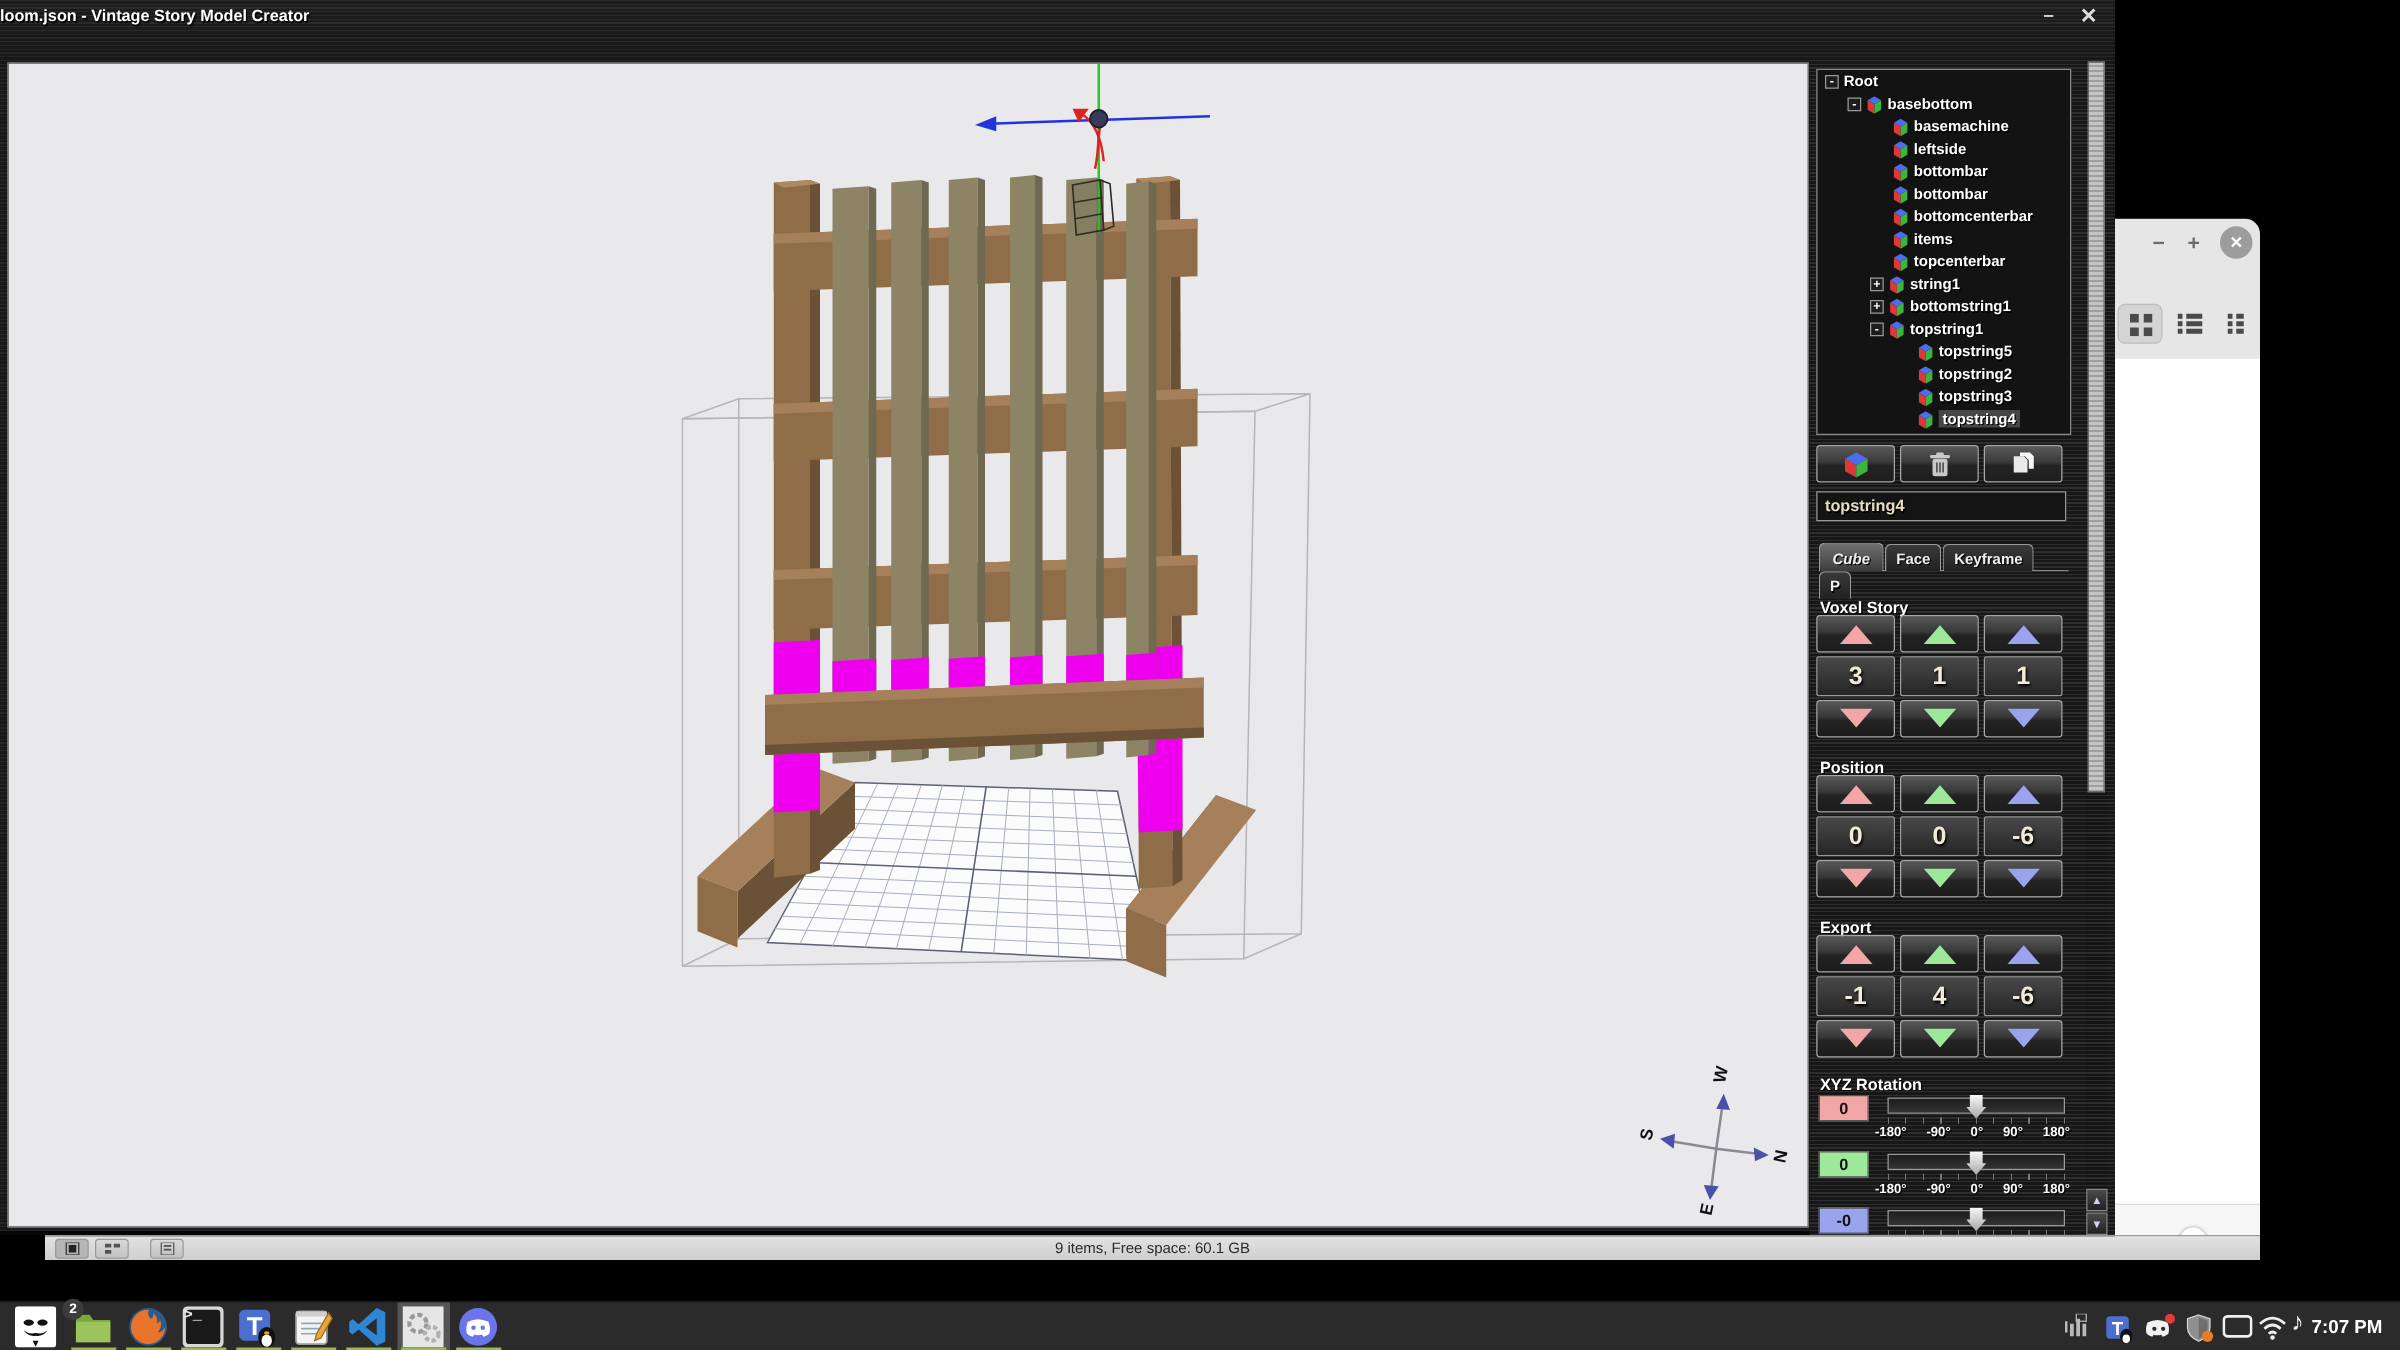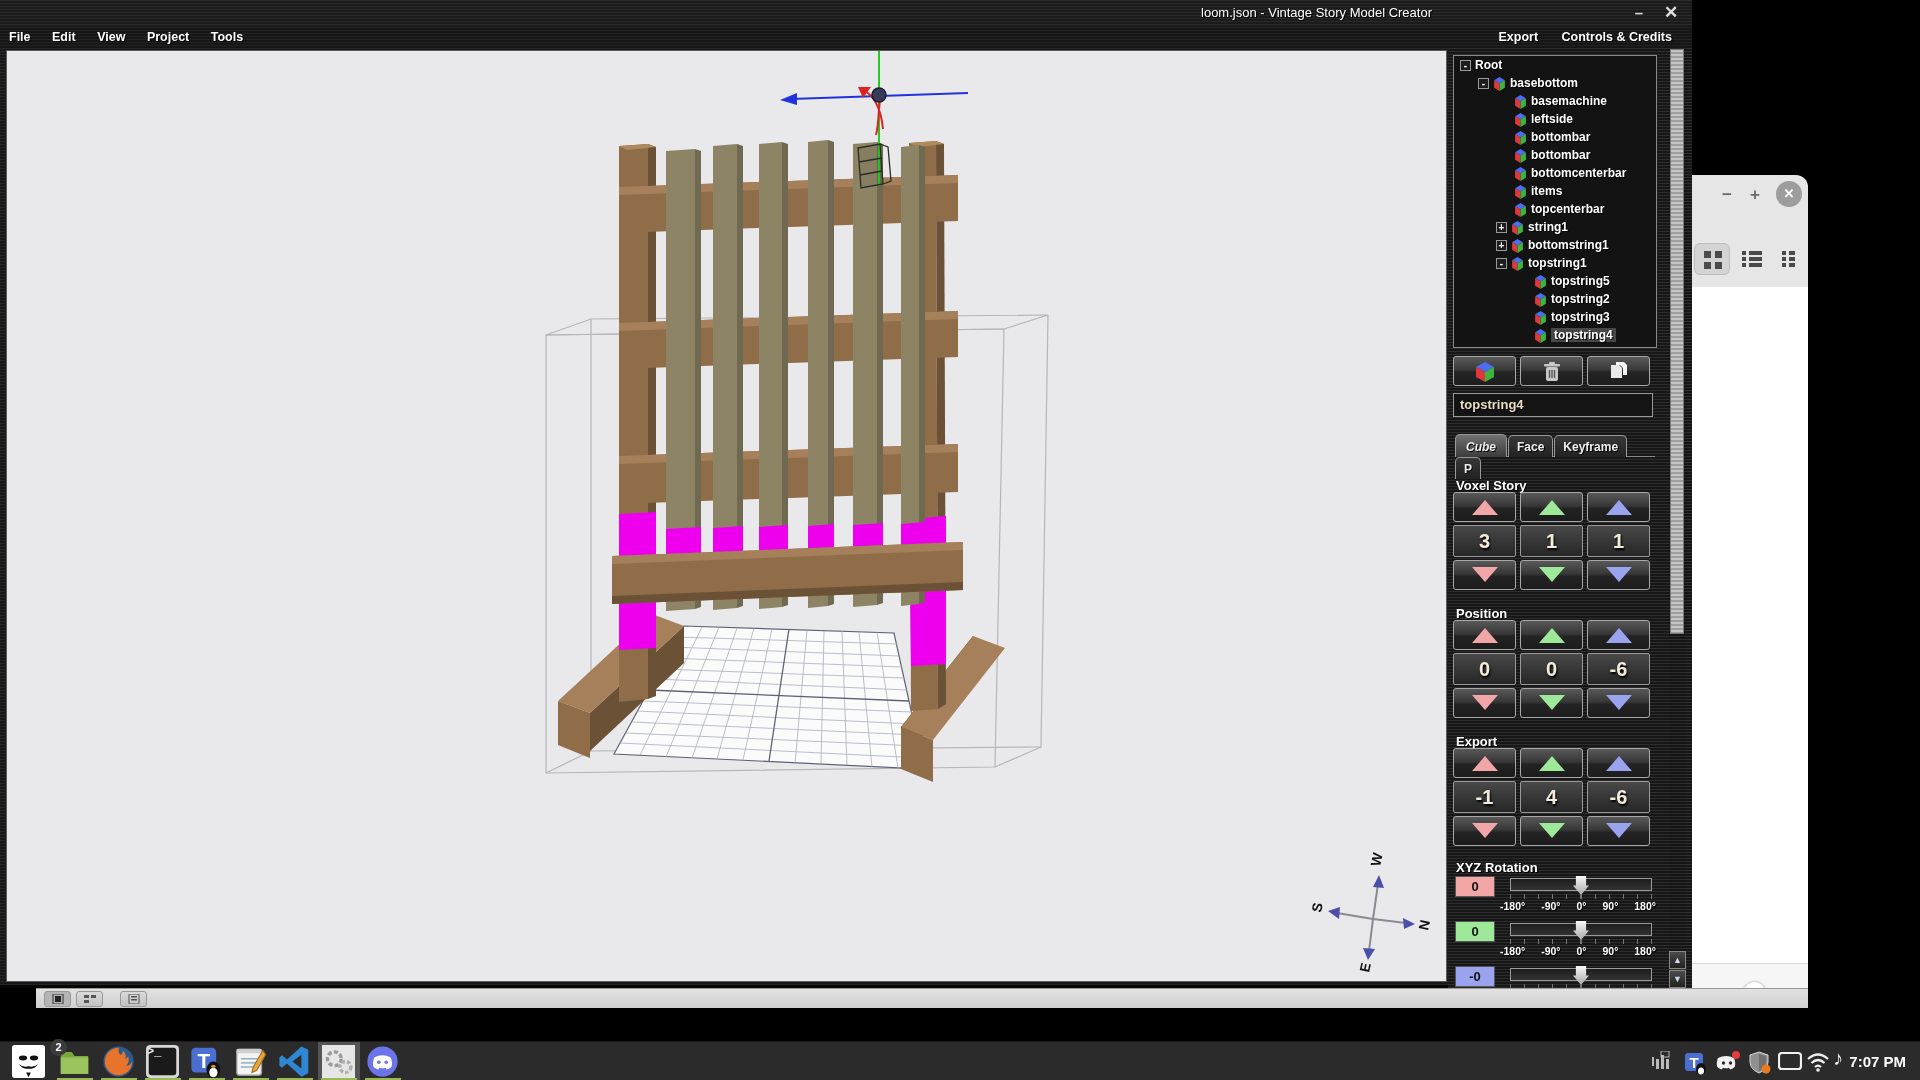--- a/index.html
+++ b/index.html
@@ -6,22 +6,22 @@
   html,body { width:1920px; height:1080px; background:#000; overflow:hidden;
               font-family:"Liberation Sans", sans-serif; }
 
   
   #main-window { position:absolute; left:0; top:0; width:1692px; height:988px;
     background:repeating-linear-gradient(180deg,#262626 0 1px,#181818 1px 3px);
     border-bottom:3px solid #060606; }
   #titlebar { position:absolute; left:0; top:0; width:100%; height:27px;
     background:repeating-linear-gradient(180deg,#2a2a2a 0 1px,#1b1b1b 1px 3px);
     color:#fff; }
-  #title-text { position:absolute; left:0; right:260px; top:5px; text-align:right;
-    font-size:13px; font-weight:normal; text-shadow:1px 1px 1px #000; }
+  #title-text { position:absolute; left:0; right:260px; top:5px; text-align:left;
+    font-size:13px; font-weight:bold; text-shadow:1px 1px 1px #000; }
   .win-btn { position:absolute; top:2px; width:26px; height:22px; color:#ddd;
     font-size:15px; font-weight:bold; text-align:center; line-height:22px; cursor:default;}
   #btn-min { right:40px; } #btn-close { right:8px; font-size:17px; }
   #menubar { position:absolute; left:0; top:27px; width:100%; height:21px;
     background:repeating-linear-gradient(180deg,#232323 0 1px,#161616 1px 3px);
     color:#fff; font-size:12.5px; font-weight:bold; }
   .menu-item { display:inline-block; padding:3px 9px; text-shadow:1px 1px 1px #000;}
   #menu-right { position:absolute; right:10px; top:0; }
   #menu-right .menu-item { padding:3px 10px; }
 
@@ -153,31 +153,20 @@
 <body>
 
 <div id="main-window">
 
   <div id="titlebar">
     <div id="title-text">loom.json - Vintage Story Model Creator</div>
     <div id="btn-min" class="win-btn">–</div>
     <div id="btn-close" class="win-btn">✕</div>
   </div>
 
-  <div id="menubar">
-    <span class="menu-item">File</span>
-    <span class="menu-item">Edit</span>
-    <span class="menu-item">View</span>
-    <span class="menu-item">Project</span>
-    <span class="menu-item">Tools</span>
-    <span id="menu-right">
-      <span class="menu-item">Export</span>
-      <span class="menu-item">Controls &amp; Credits</span>
-    </span>
-  </div>
 
   <div id="viewport">
     <svg width="1439" height="930" viewBox="0 0 1439 930">
 
       <g style="stroke:var(--box-line)" stroke-width="1.2" fill="none">
         <path d="M539,284 L584,268 L1041,264 L997,278 Z"></path>
         <path d="M539,284 L997,278 L988,716 L539,722 Z"></path>
         <path d="M584,268 L584,700 L1034,696 L1041,264"></path>
         <path d="M539,722 L584,700 M988,716 L1034,696"></path>
       </g>
@@ -594,20 +583,21 @@
         <rect x="0" y="6" width="5" height="3" fill="#555"></rect>
       </svg>
     </div>
   <div class="strip-btn" style="left:84px">
       <svg width="12" height="10">
         <rect x="1" y="0" width="10" height="10" fill="none" stroke="#555"></rect>
         <rect x="3" y="2" width="6" height="1.5" fill="#555"></rect>
         <rect x="3" y="5" width="6" height="1.5" fill="#555"></rect>
       </svg>
     </div>
+  <div id="fm-status-text">9 items, Free space: 60.1 GB</div>
 </div>
 
 <div id="taskbar">
   <div class="tb-slot" style="left:8px">
     <svg class="tb-icon" viewBox="0 0 24 24">
         <rect width="24" height="24" rx="2" fill="#fff"></rect>
         <ellipse cx="8" cy="9.5" rx="3" ry="1.8" fill="#111"></ellipse>
         <ellipse cx="16" cy="9.5" rx="3" ry="1.8" fill="#111"></ellipse>
         <path d="M5 14 Q8 16.5 12 15.5 Q16 16.5 19 14 Q16 18 12 17.2 Q8 18 5 14 Z" fill="#111"></path>
         <path d="M10.3 20 h3.4 L12 23.5 Z" fill="#111"></path>

